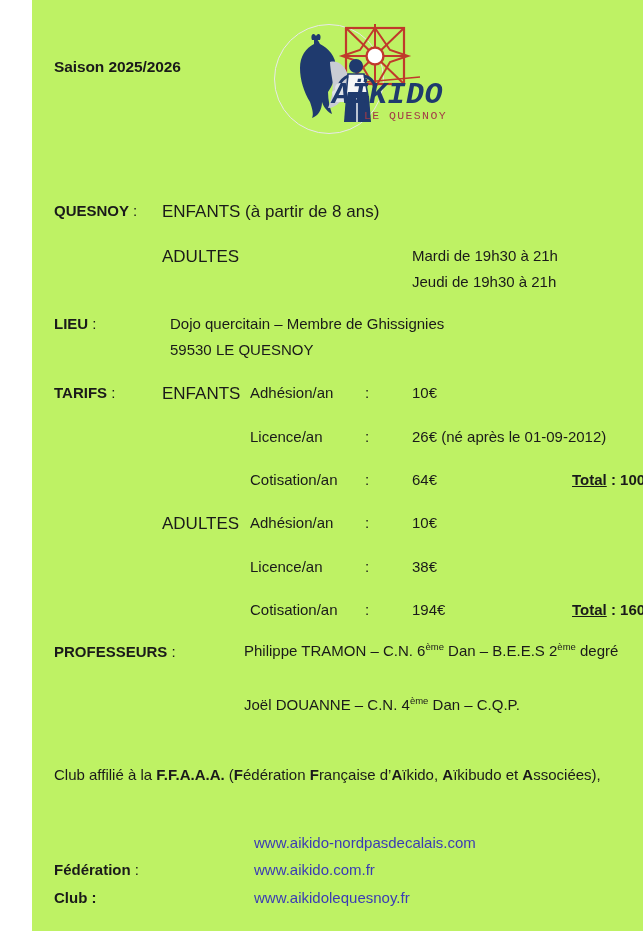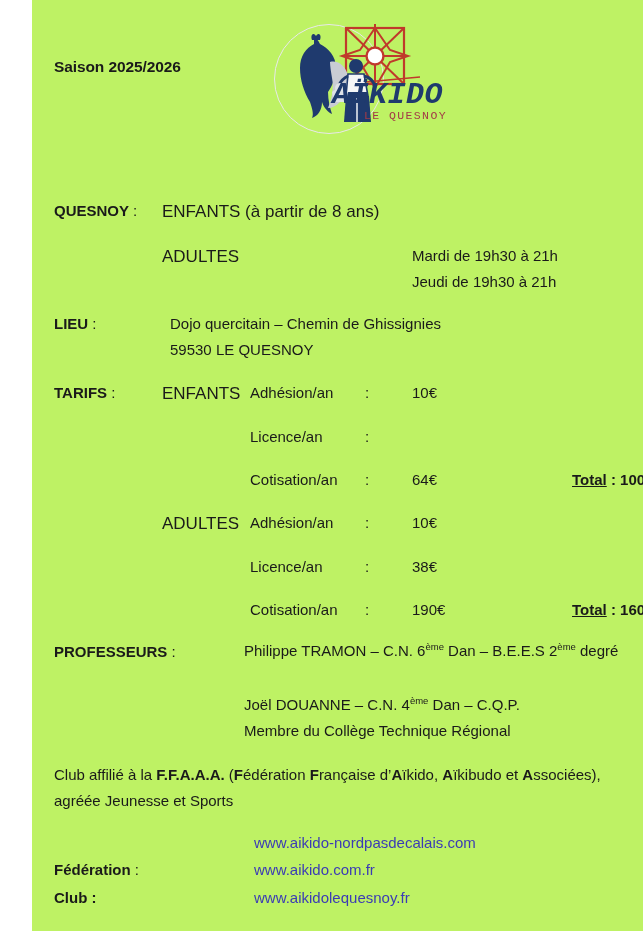--- a/index.html
+++ b/index.html
@@ -186,59 +186,59 @@
 
   <div class="sect-label" style="top:203px"><span>QUESNOY</span> <span class="colon">:</span></div>
 
   <div class="c-cat" style="left:130px; top:203px">ENFANTS (à partir de 8 ans)</div>
 
   <div class="c-cat" style="left:130px; top:248px">ADULTES</div>
   <div class="c-val" style="left:380px; top:248px">Mardi de 19h30 à 21h</div>
   <div class="c-val" style="left:380px; top:274px">Jeudi de 19h30 à 21h</div>
 
   <div class="sect-label" style="top:316px"><span>LIEU</span> <span class="colon">:</span></div>
-  <div class="c-val" style="left:138px; top:316px">Dojo quercitain – Chemin de Ghissignies</div>
+  <div class="c-val" style="left:138px; top:316px">Dojo quercitain – Membre de Ghissignies</div>
   <div class="c-val" style="left:138px; top:342px">59530 LE QUESNOY</div>
 
   <div class="sect-label" style="top:385px"><span>TARIFS</span> <span class="colon">:</span></div>
 
   <div class="c-cat" style="left:130px; top:385px">ENFANTS</div>
   <div class="c-item" style="left:218px; top:385px">Adhésion/an</div>
   <div class="c-colon" style="left:333px; top:385px">:</div>
   <div class="c-val" style="left:380px; top:385px">10€</div>
 
   <div class="c-item" style="left:218px; top:429px">Licence/an</div>
   <div class="c-colon" style="left:333px; top:429px">:</div>
+  <div class="c-val" style="left:380px; top:429px">26€ (né après le 01-09-2012)</div>
 
   <div class="c-item" style="left:218px; top:472px">Cotisation/an</div>
   <div class="c-colon" style="left:333px; top:472px">:</div>
   <div class="c-val" style="left:380px; top:472px">64€</div>
   <div class="c-total" style="left:540px; top:472px"><span class="u">Total</span> <span>: 100€</span></div>
 
   <div class="c-cat" style="left:130px; top:515px">ADULTES</div>
   <div class="c-item" style="left:218px; top:515px">Adhésion/an</div>
   <div class="c-colon" style="left:333px; top:515px">:</div>
   <div class="c-val" style="left:380px; top:515px">10€</div>
 
   <div class="c-item" style="left:218px; top:559px">Licence/an</div>
   <div class="c-colon" style="left:333px; top:559px">:</div>
   <div class="c-val" style="left:380px; top:559px">38€</div>
 
   <div class="c-item" style="left:218px; top:602px">Cotisation/an</div>
   <div class="c-colon" style="left:333px; top:602px">:</div>
-  <div class="c-val" style="left:380px; top:602px">190€</div>
+  <div class="c-val" style="left:380px; top:602px">194€</div>
   <div class="c-total" style="left:540px; top:602px"><span class="u">Total</span> <span>: 160€</span></div>
 
   <div class="sect-label" style="top:644px"><span>PROFESSEURS</span> <span class="colon">:</span></div>
 
   <div class="c-val" style="left:212px; top:643px"><span>Philippe TRAMON – C.N. 6</span><sup>ème</sup><span> Dan –  B.E.E.S 2</span><sup>ème</sup><span> degré</span></div>
   <div class="c-val" style="left:212px; top:697px"><span>Joël DOUANNE – C.N. 4</span><sup>ème</sup><span> Dan – C.Q.P.</span></div>
-  <div class="c-val" style="left:212px; top:723px"><span>Membre du Collège Technique Régional</span></div>
-
-  <div class="para" style="top:762px"><span>Club affilié à la </span><b>F.F.A.A.A.</b><span> (</span><b>F</b><span>édération </span><b>F</b><span>rançaise d’</span><b>A</b><span>ïkido, </span><b>A</b><span>ïkibudo et </span><b>A</b><span>ssociées),</span><br><span>agréée Jeunesse et Sports</span></div>
+
+  <div class="para" style="top:762px"><span>Club affilié à la </span><b>F.F.A.A.A.</b><span> (</span><b>F</b><span>édération </span><b>F</b><span>rançaise d’</span><b>A</b><span>ïkido, </span><b>A</b><span>ïkibudo et </span><b>A</b><span>ssociées),</span><br></div>
 
   <a class="link-url" href="#" style="left:222px; top:835px">www.aikido-nordpasdecalais.com</a>
 
   <div class="link-label" style="top:862px"><span>Fédération</span> <span class="colon">:</span></div>
   <a class="link-url" href="#" style="left:222px; top:862px">www.aikido.com.fr</a>
 
   <div class="link-label" style="top:890px"><span>Club :</span></div>
   <a class="link-url" href="#" style="left:222px; top:890px">www.aikidolequesnoy.fr</a>
 
 </div>

